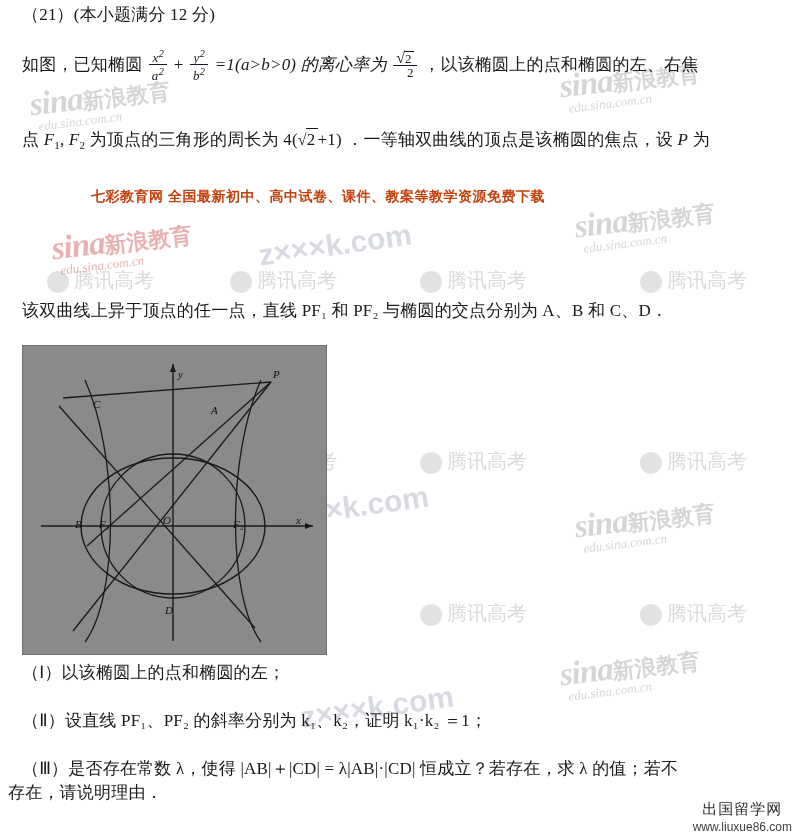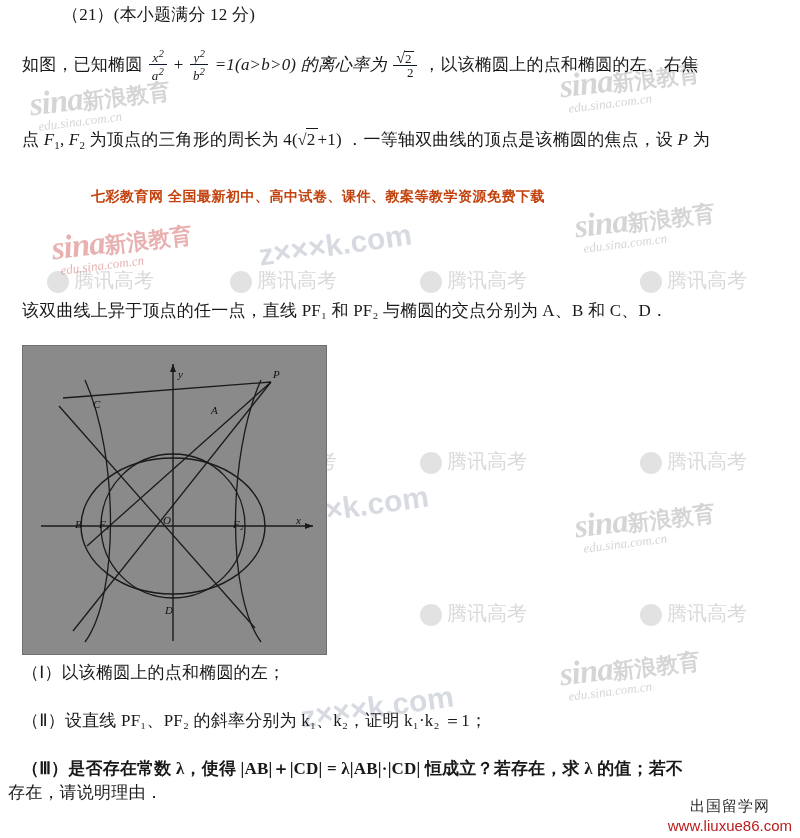--- a/index.html
+++ b/index.html
@@ -24,21 +24,21 @@
 
   
   .line {
     position: absolute;
     font-size: 17px;
     line-height: 22px;
     white-space: nowrap;
     color: #191919;
     letter-spacing: 0.2px;
   }
-  .ln-head { font-size: 17px; margin-left: 40px; }
+  .ln-head { font-size: 17px; }
   .frac {
     display: inline-block;
     vertical-align: middle;
     text-align: right;
     font-size: 13px;
     line-height: 13px;
     margin: 0 2px;
     position: relative;
     top: -1px;
   }
@@ -146,22 +146,22 @@
     bottom: 4px;
     text-align: center;
     font-family: "Liberation Sans", sans-serif;
   }
   .footer .f1 {
     font-size: 15px;
     color: #2b2b2b;
     letter-spacing: 1px;
   }
   .footer .f2 {
-    font-size: 15px;
-    color: #b91c1c;
+    font-size: 12px;
+    color: #404040;
     margin-top: 1px;
   }
 </style>
 </head>
 <body>
 
 <div class="page">
 
   <div class="wm wm-sina" style="left:30px; top:78px;">
     <span class="big">sina</span><span class="cn">新浪教育</span>
@@ -281,21 +281,21 @@
       <text x="76" y="182" font-size="11" font-style="italic" fill="#111" font-family="Liberation Serif, serif">F₁</text>
       <text x="140" y="178" font-size="11" font-style="italic" fill="#111" font-family="Liberation Serif, serif">O</text>
       <text x="210" y="182" font-size="11" font-style="italic" fill="#111" font-family="Liberation Serif, serif">F₂</text>
       <text x="273" y="178" font-size="11" font-style="italic" fill="#111" font-family="Liberation Serif, serif">x</text>
       <text x="142" y="268" font-size="11" font-style="italic" fill="#111" font-family="Liberation Serif, serif">D</text>
     </svg>
   </div>
 
   <div class="line" style="left:22px; top:662px;">（Ⅰ）以该椭圆上的点和椭圆的左；</div>
   <div class="line" style="left:22px; top:710px;">（Ⅱ）设直线 PF₁、PF₂ 的斜率分别为 k₁、k₂，证明 k₁·k₂ ＝1；</div>
-  <div class="line" style="left:22px; top:758px;font-weight:bold;">（Ⅲ）是否存在常数 λ，使得 |AB|＋|CD| = λ|AB|·|CD| 恒成立？若存在，求 λ 的值；若不</div>
+  <div class="line" style="left:22px; top:758px;">（Ⅲ）是否存在常数 λ，使得 |AB|＋|CD| = λ|AB|·|CD| 恒成立？若存在，求 λ 的值；若不</div>
   <div class="line" style="left:8px; top:782px;text-align:right;">存在，请说明理由．</div>
 
   <div class="footer">
     <div class="f1">出国留学网</div>
     <div class="f2">www.liuxue86.com</div>
   </div>
 
 </div>
 
 </body></html>

